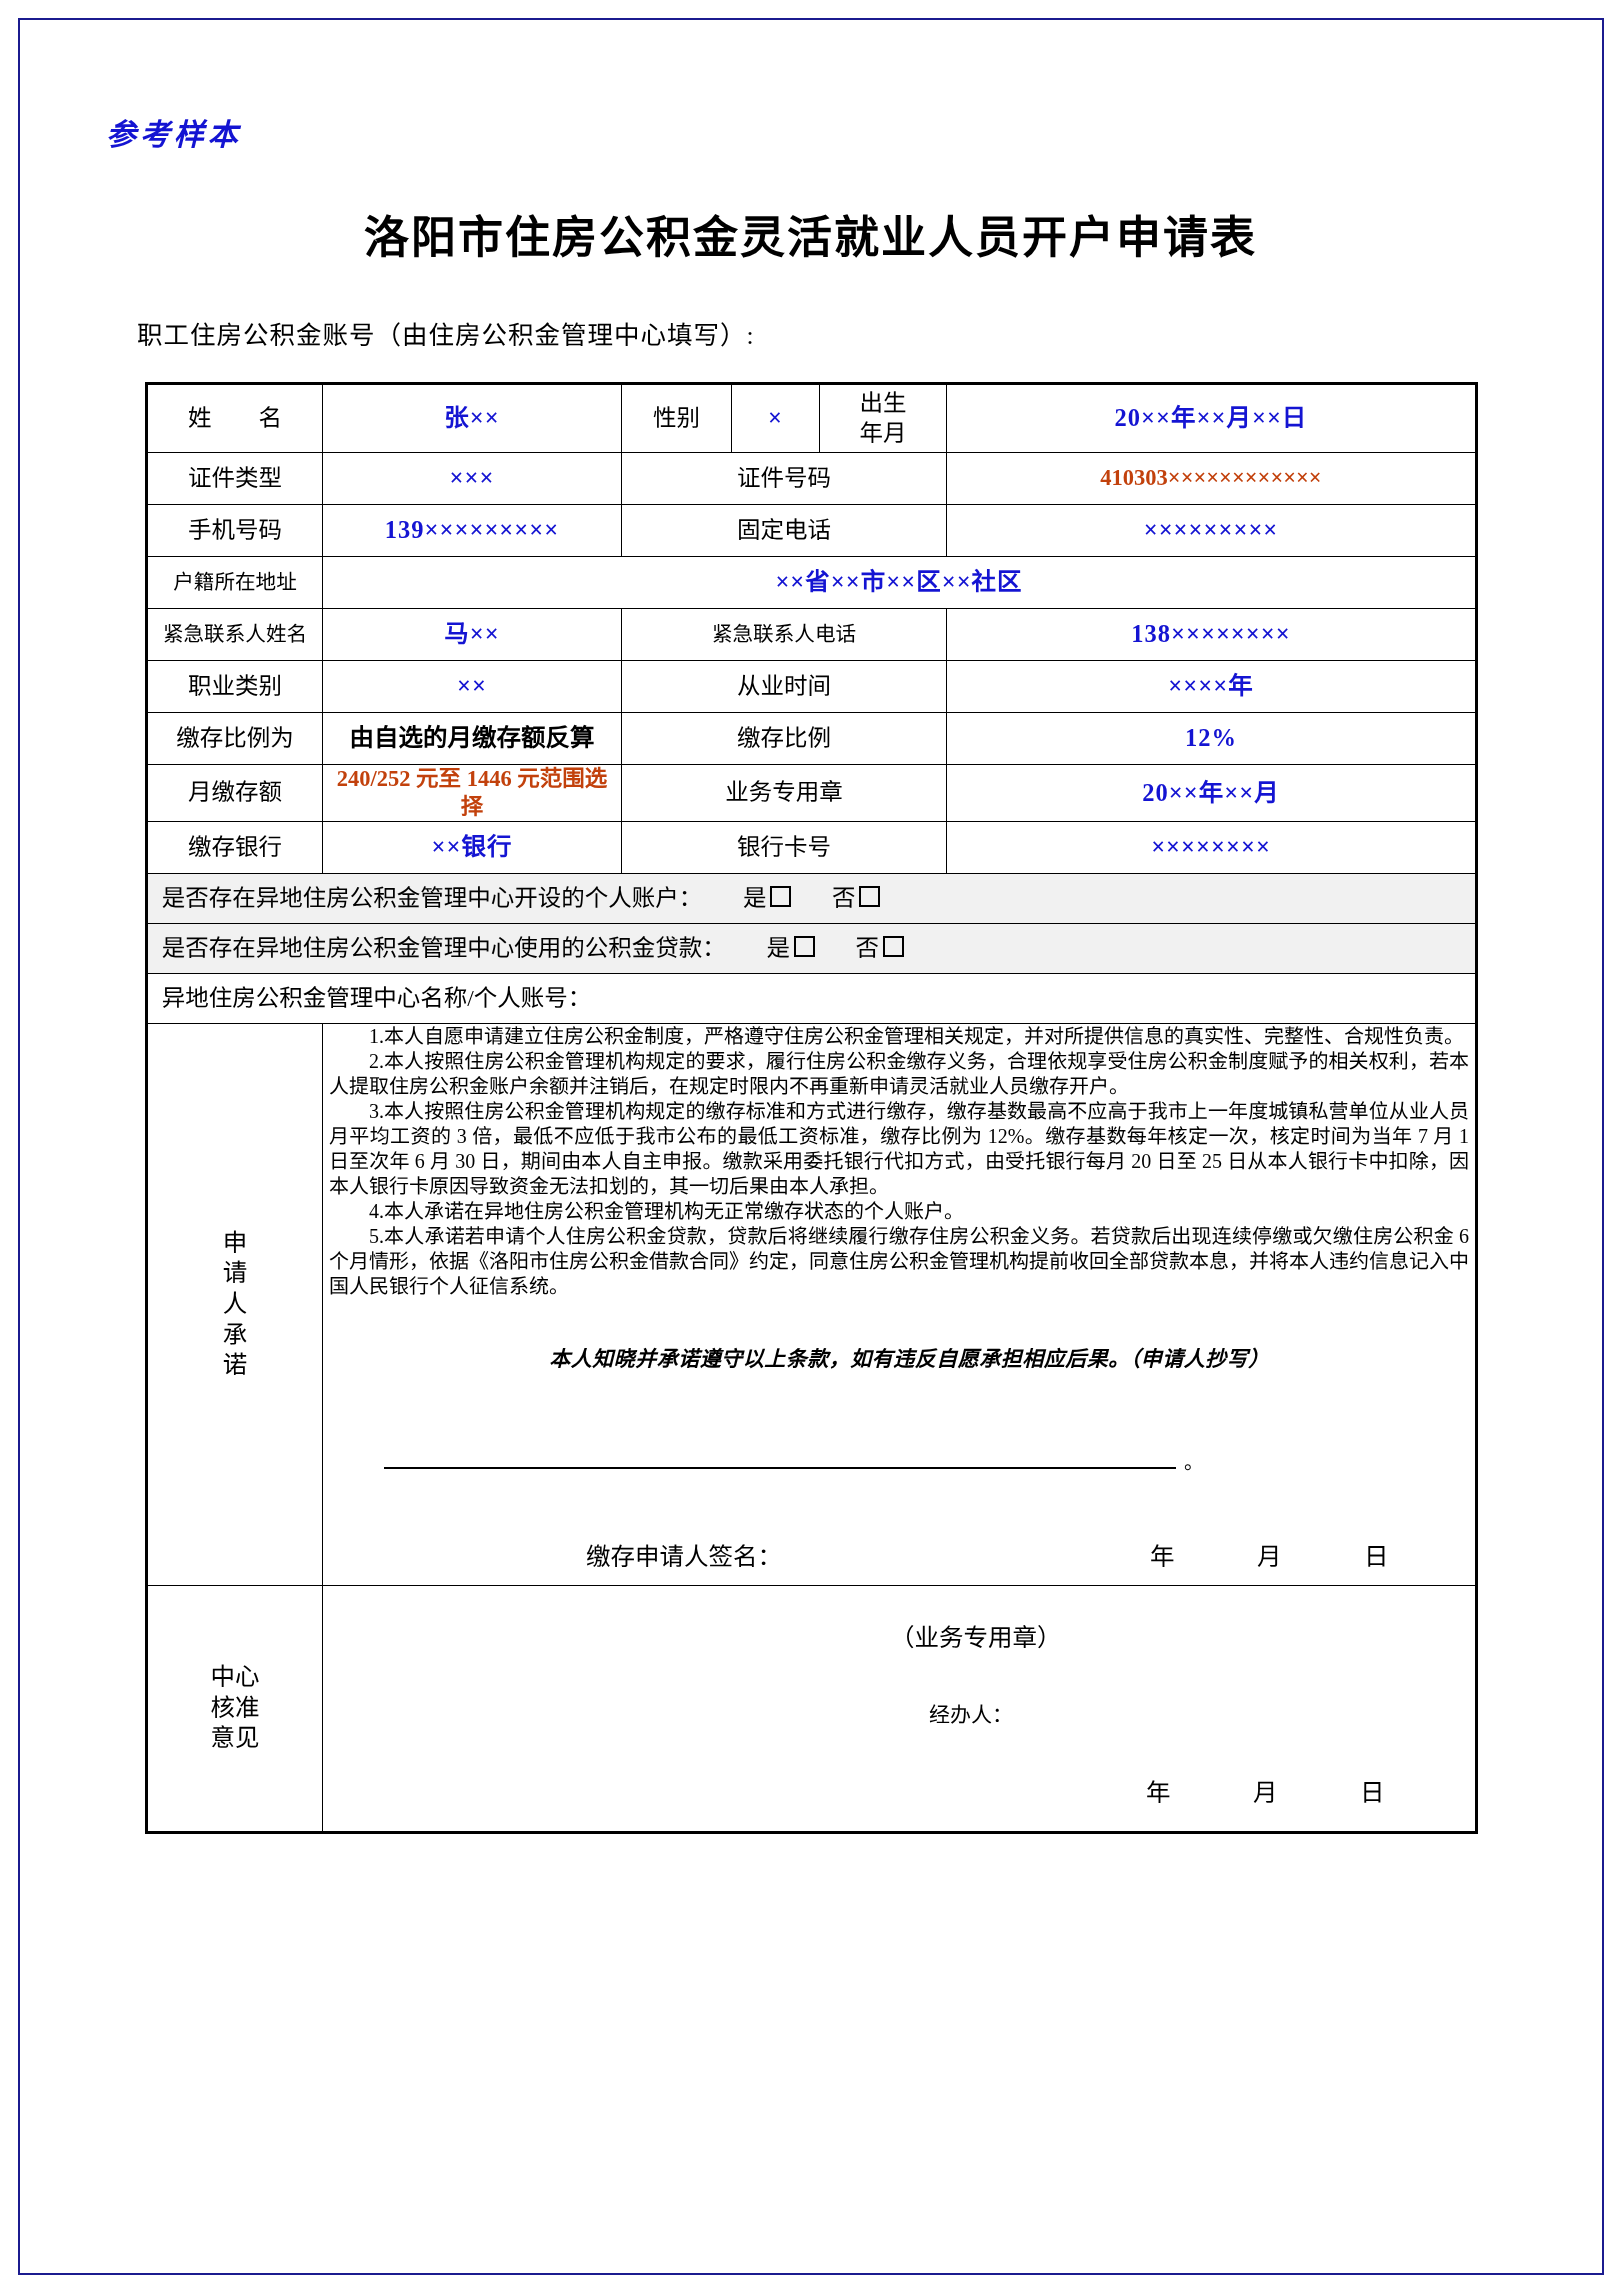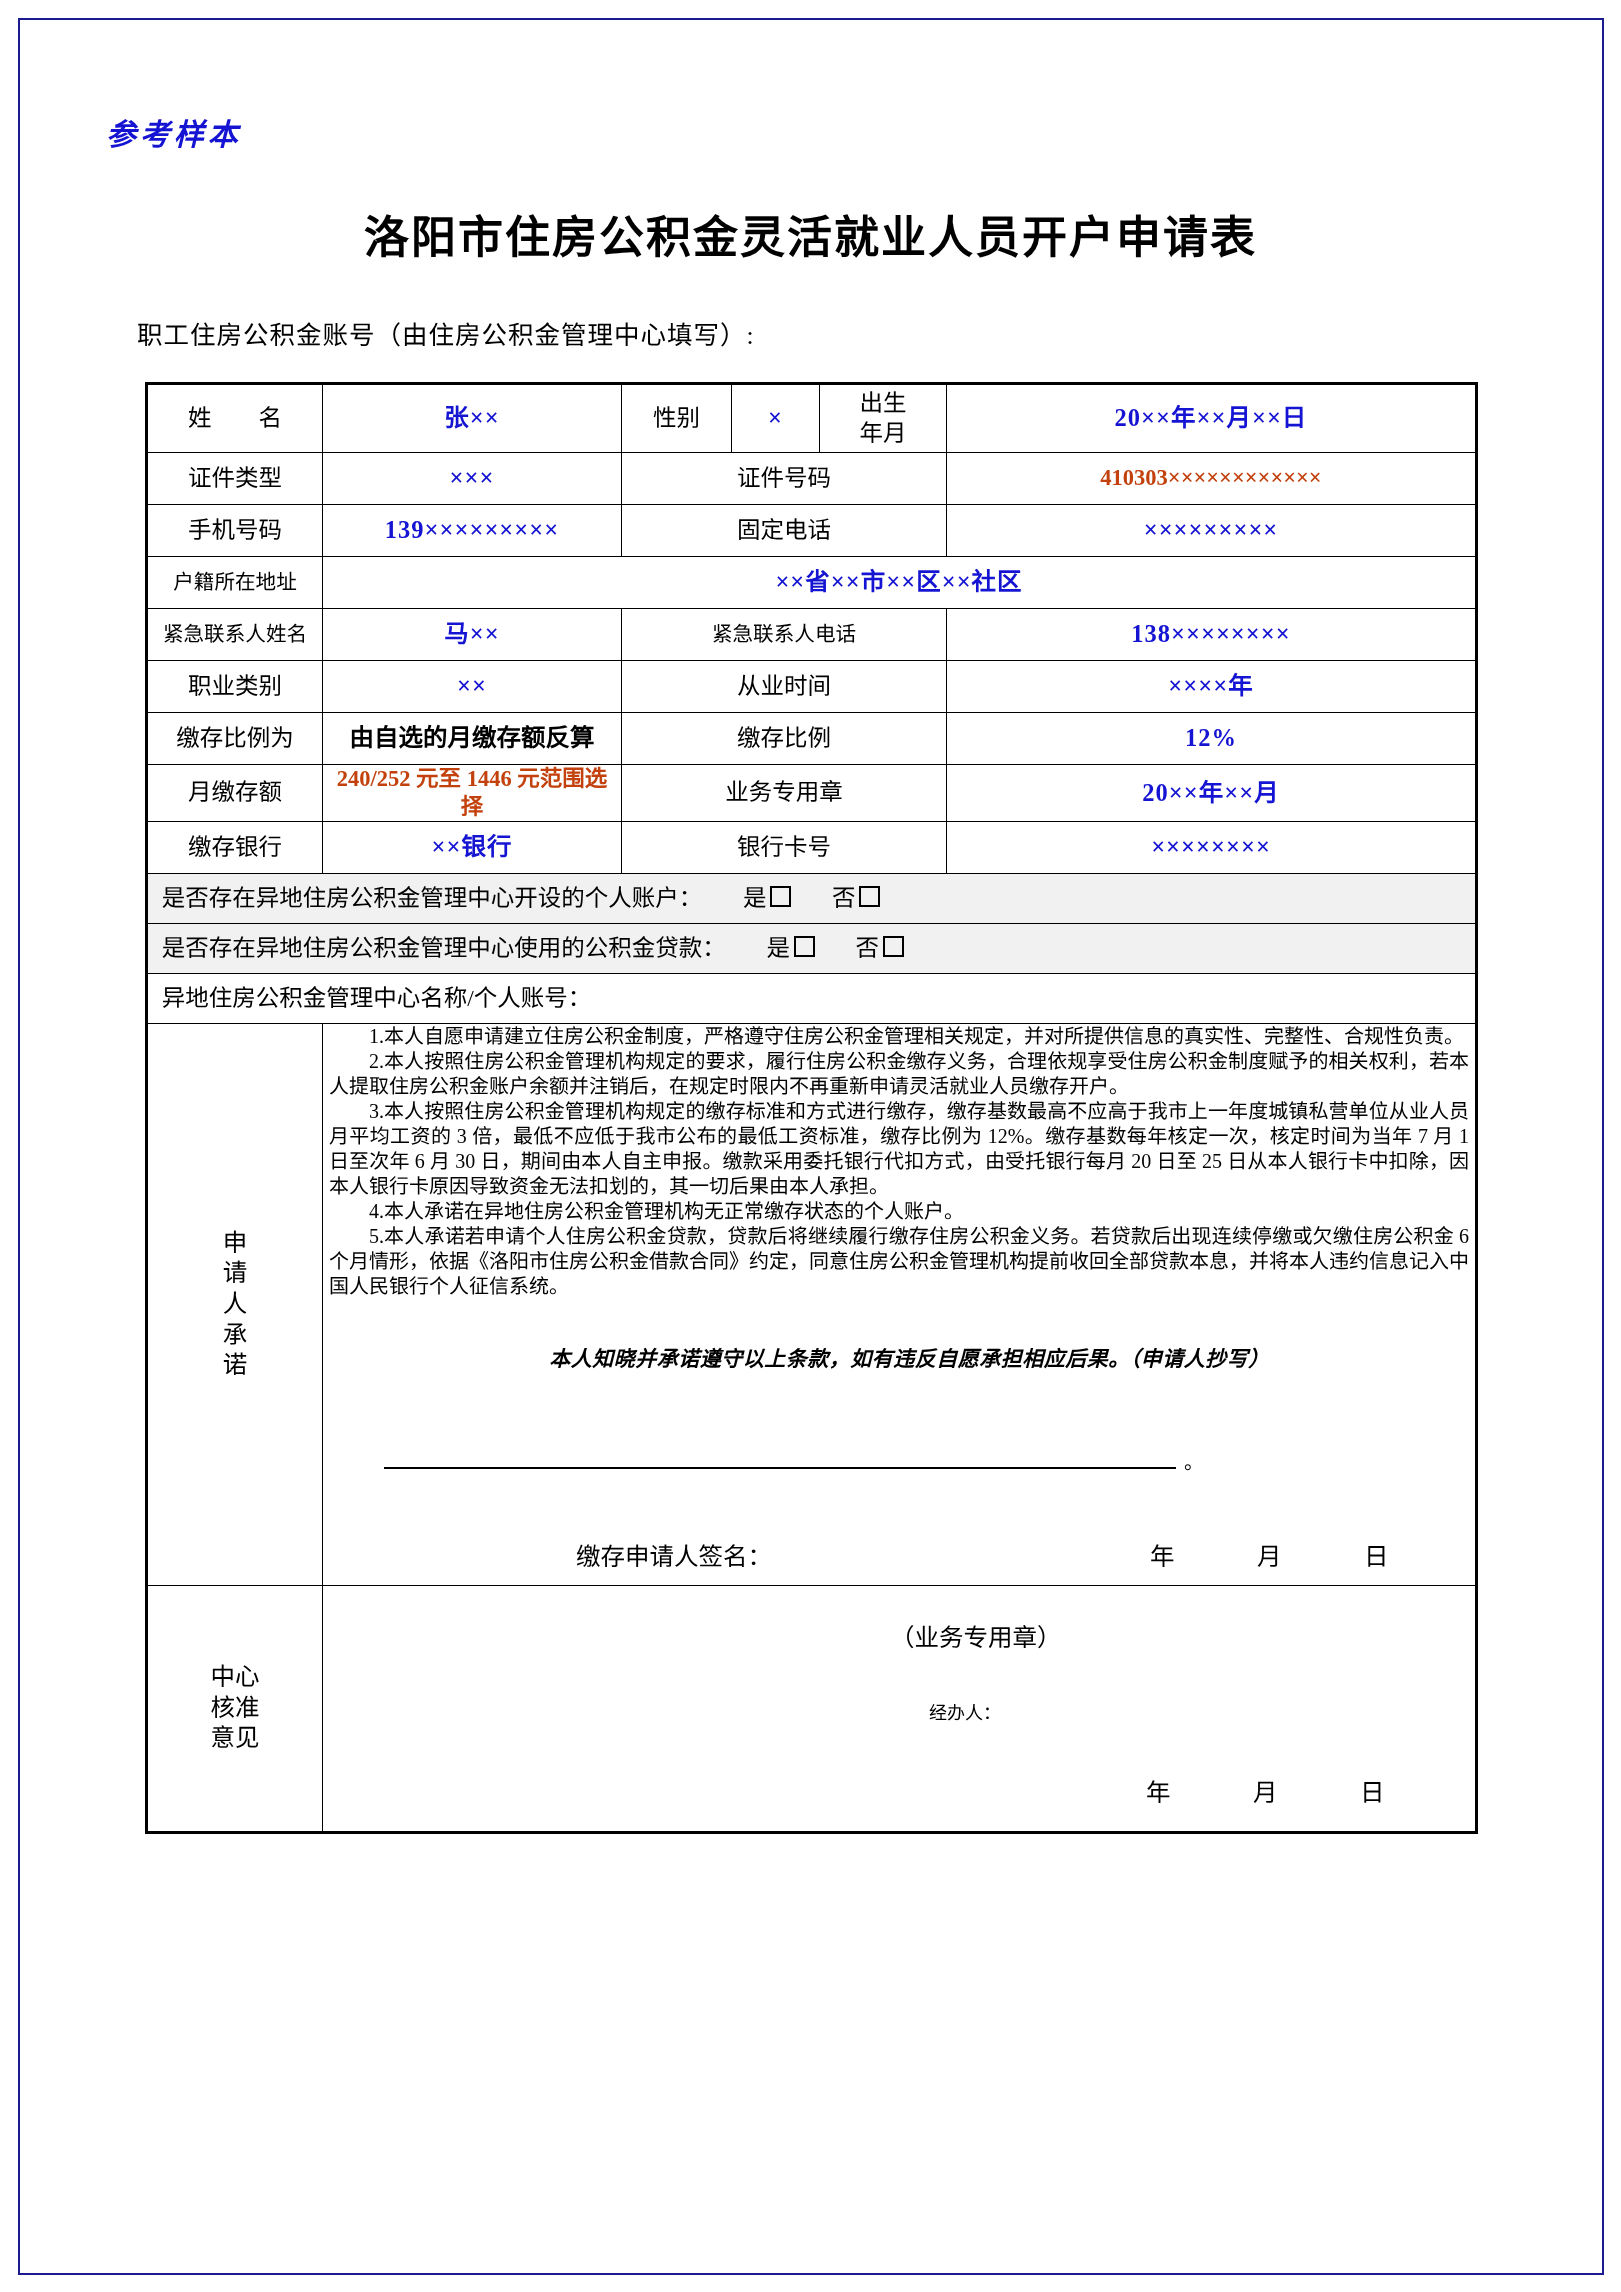--- a/index.html
+++ b/index.html
@@ -184,21 +184,21 @@
     left: 855px;
     top: 7.8px;
     font-size: 19.6px;
   }
   .sign-row {
     margin-top: 59px;
     position: relative;
     height: 43px;
     font-size: 24.5px;
   }
-  .sign-name { position: absolute; left: 247px; top: 0; }
+  .sign-name { position: absolute; left: 257px; top: 0; }
   .sign-ymd  { position: absolute; left: 821px; top: 0; letter-spacing: 29px; }
 
   
   .approve-label {
     width: 125px;
     text-align: center;
     vertical-align: middle;
     font-size: 24.5px;
     line-height: 2.0;
   }
@@ -212,21 +212,21 @@
   .ap-seal {
     position: absolute;
     left: 567px;
     top: 37px;
     font-size: 24.5px;
   }
   .ap-operator {
     position: absolute;
     left: 606px;
     top: 116px;
-    font-size: 18px;
+    font-size: 21px;
   }
   .ap-ymd {
     position: absolute;
     left: 823px;
     top: 192px;
     font-size: 24.5px;
     letter-spacing: 29px;
   }
 </style>
 </head>

